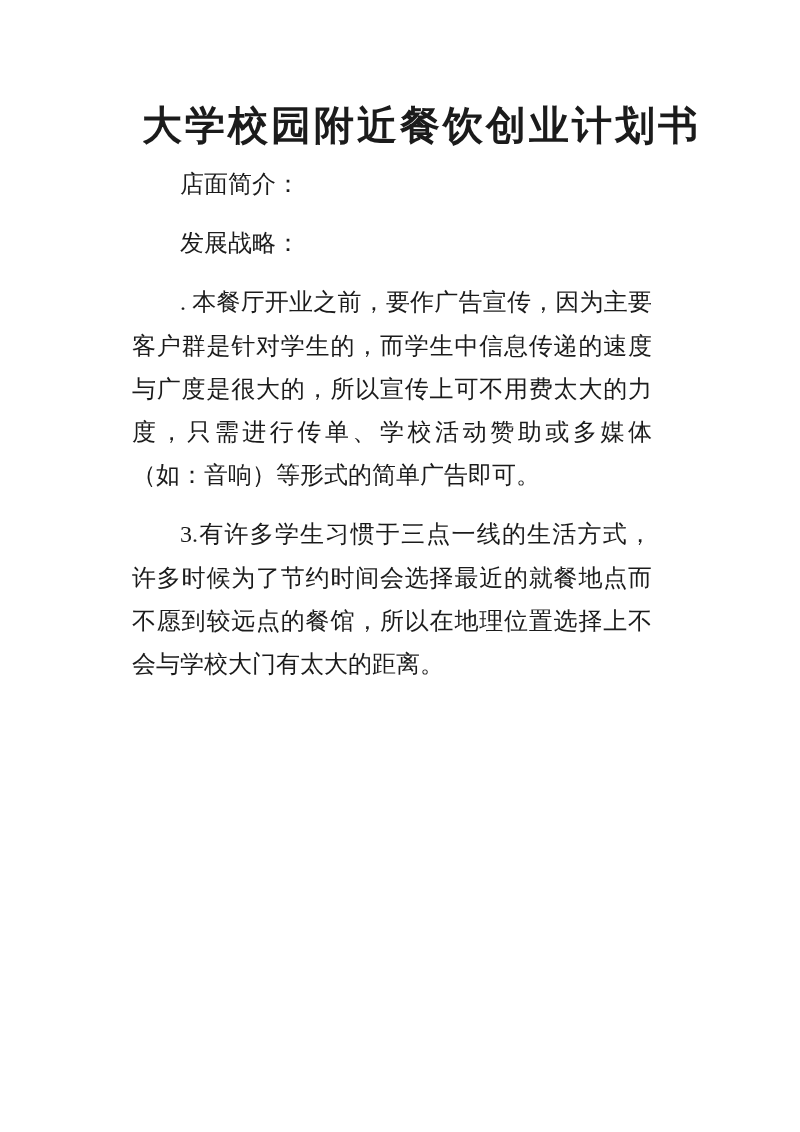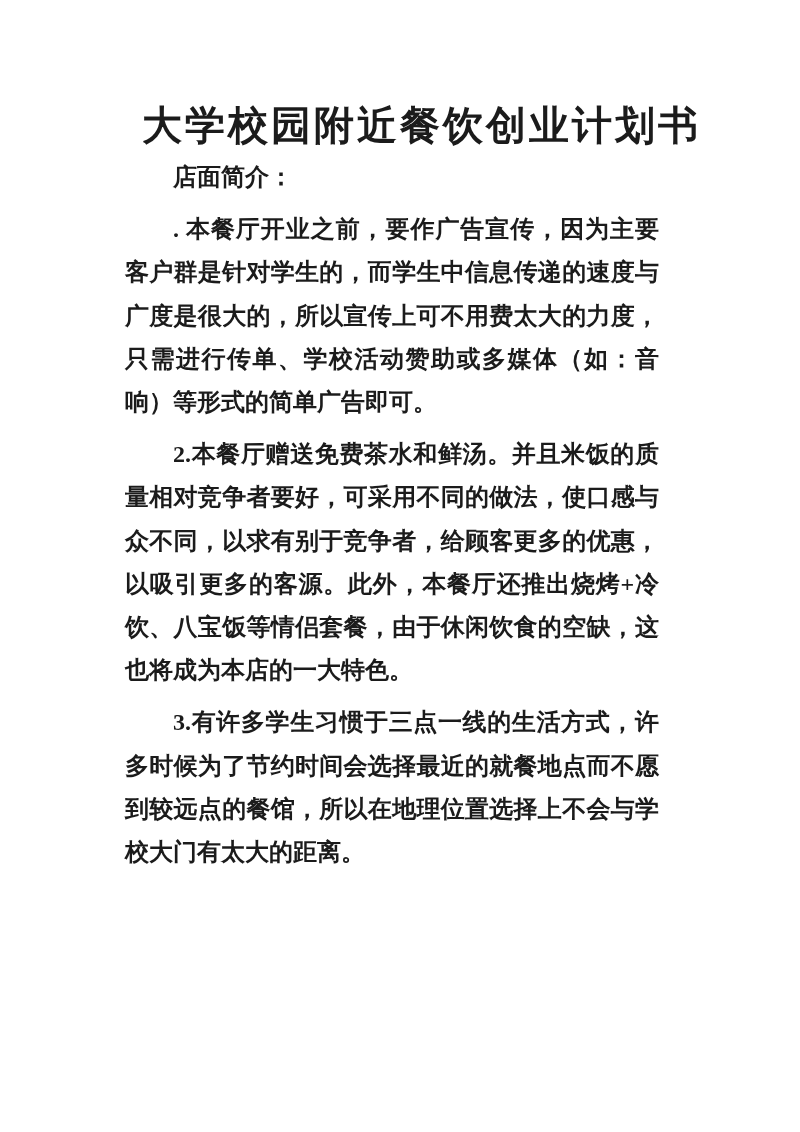--- a/index.html
+++ b/index.html
@@ -33,31 +33,30 @@
     position: absolute;
     top: 147px;
     left: 116px;
     width: 552px;
     font-size: 24px;
     line-height: 43.2px;
     text-align: justify;
     text-justify: inter-ideograph;
   }
   .doc-par {
-    margin: 9px;
+    margin: 16px;
     padding: 0;
     text-indent: 2em;
     word-break: break-all;
-    font-weight: bold;
   }
 </style>
 </head>
 <body>
 
 <div class="page">
   <h1 class="doc-title">大学校园附近餐饮创业计划书</h1>
   <div class="doc-body">
       <p class="doc-par">店面简介：</p>
+      <p class="doc-par">发展战略：</p>
       <p class="doc-par">. 本餐厅开业之前，要作广告宣传，因为主要客户群是针对学生的，而学生中信息传递的速度与广度是很大的，所以宣传上可不用费太大的力度，只需进行传单、学校活动赞助或多媒体（如：音响）等形式的简单广告即可。</p>
-      <p class="doc-par">2.本餐厅赠送免费茶水和鲜汤。并且米饭的质量相对竞争者要好，可采用不同的做法，使口感与众不同，以求有别于竞争者，给顾客更多的优惠，以吸引更多的客源。此外，本餐厅还推出烧烤+冷饮、八宝饭等情侣套餐，由于休闲饮食的空缺，这也将成为本店的一大特色。</p>
       <p class="doc-par">3.有许多学生习惯于三点一线的生活方式，许多时候为了节约时间会选择最近的就餐地点而不愿到较远点的餐馆，所以在地理位置选择上不会与学校大门有太大的距离。</p>
     </div>
 </div>
 
 </body></html>

